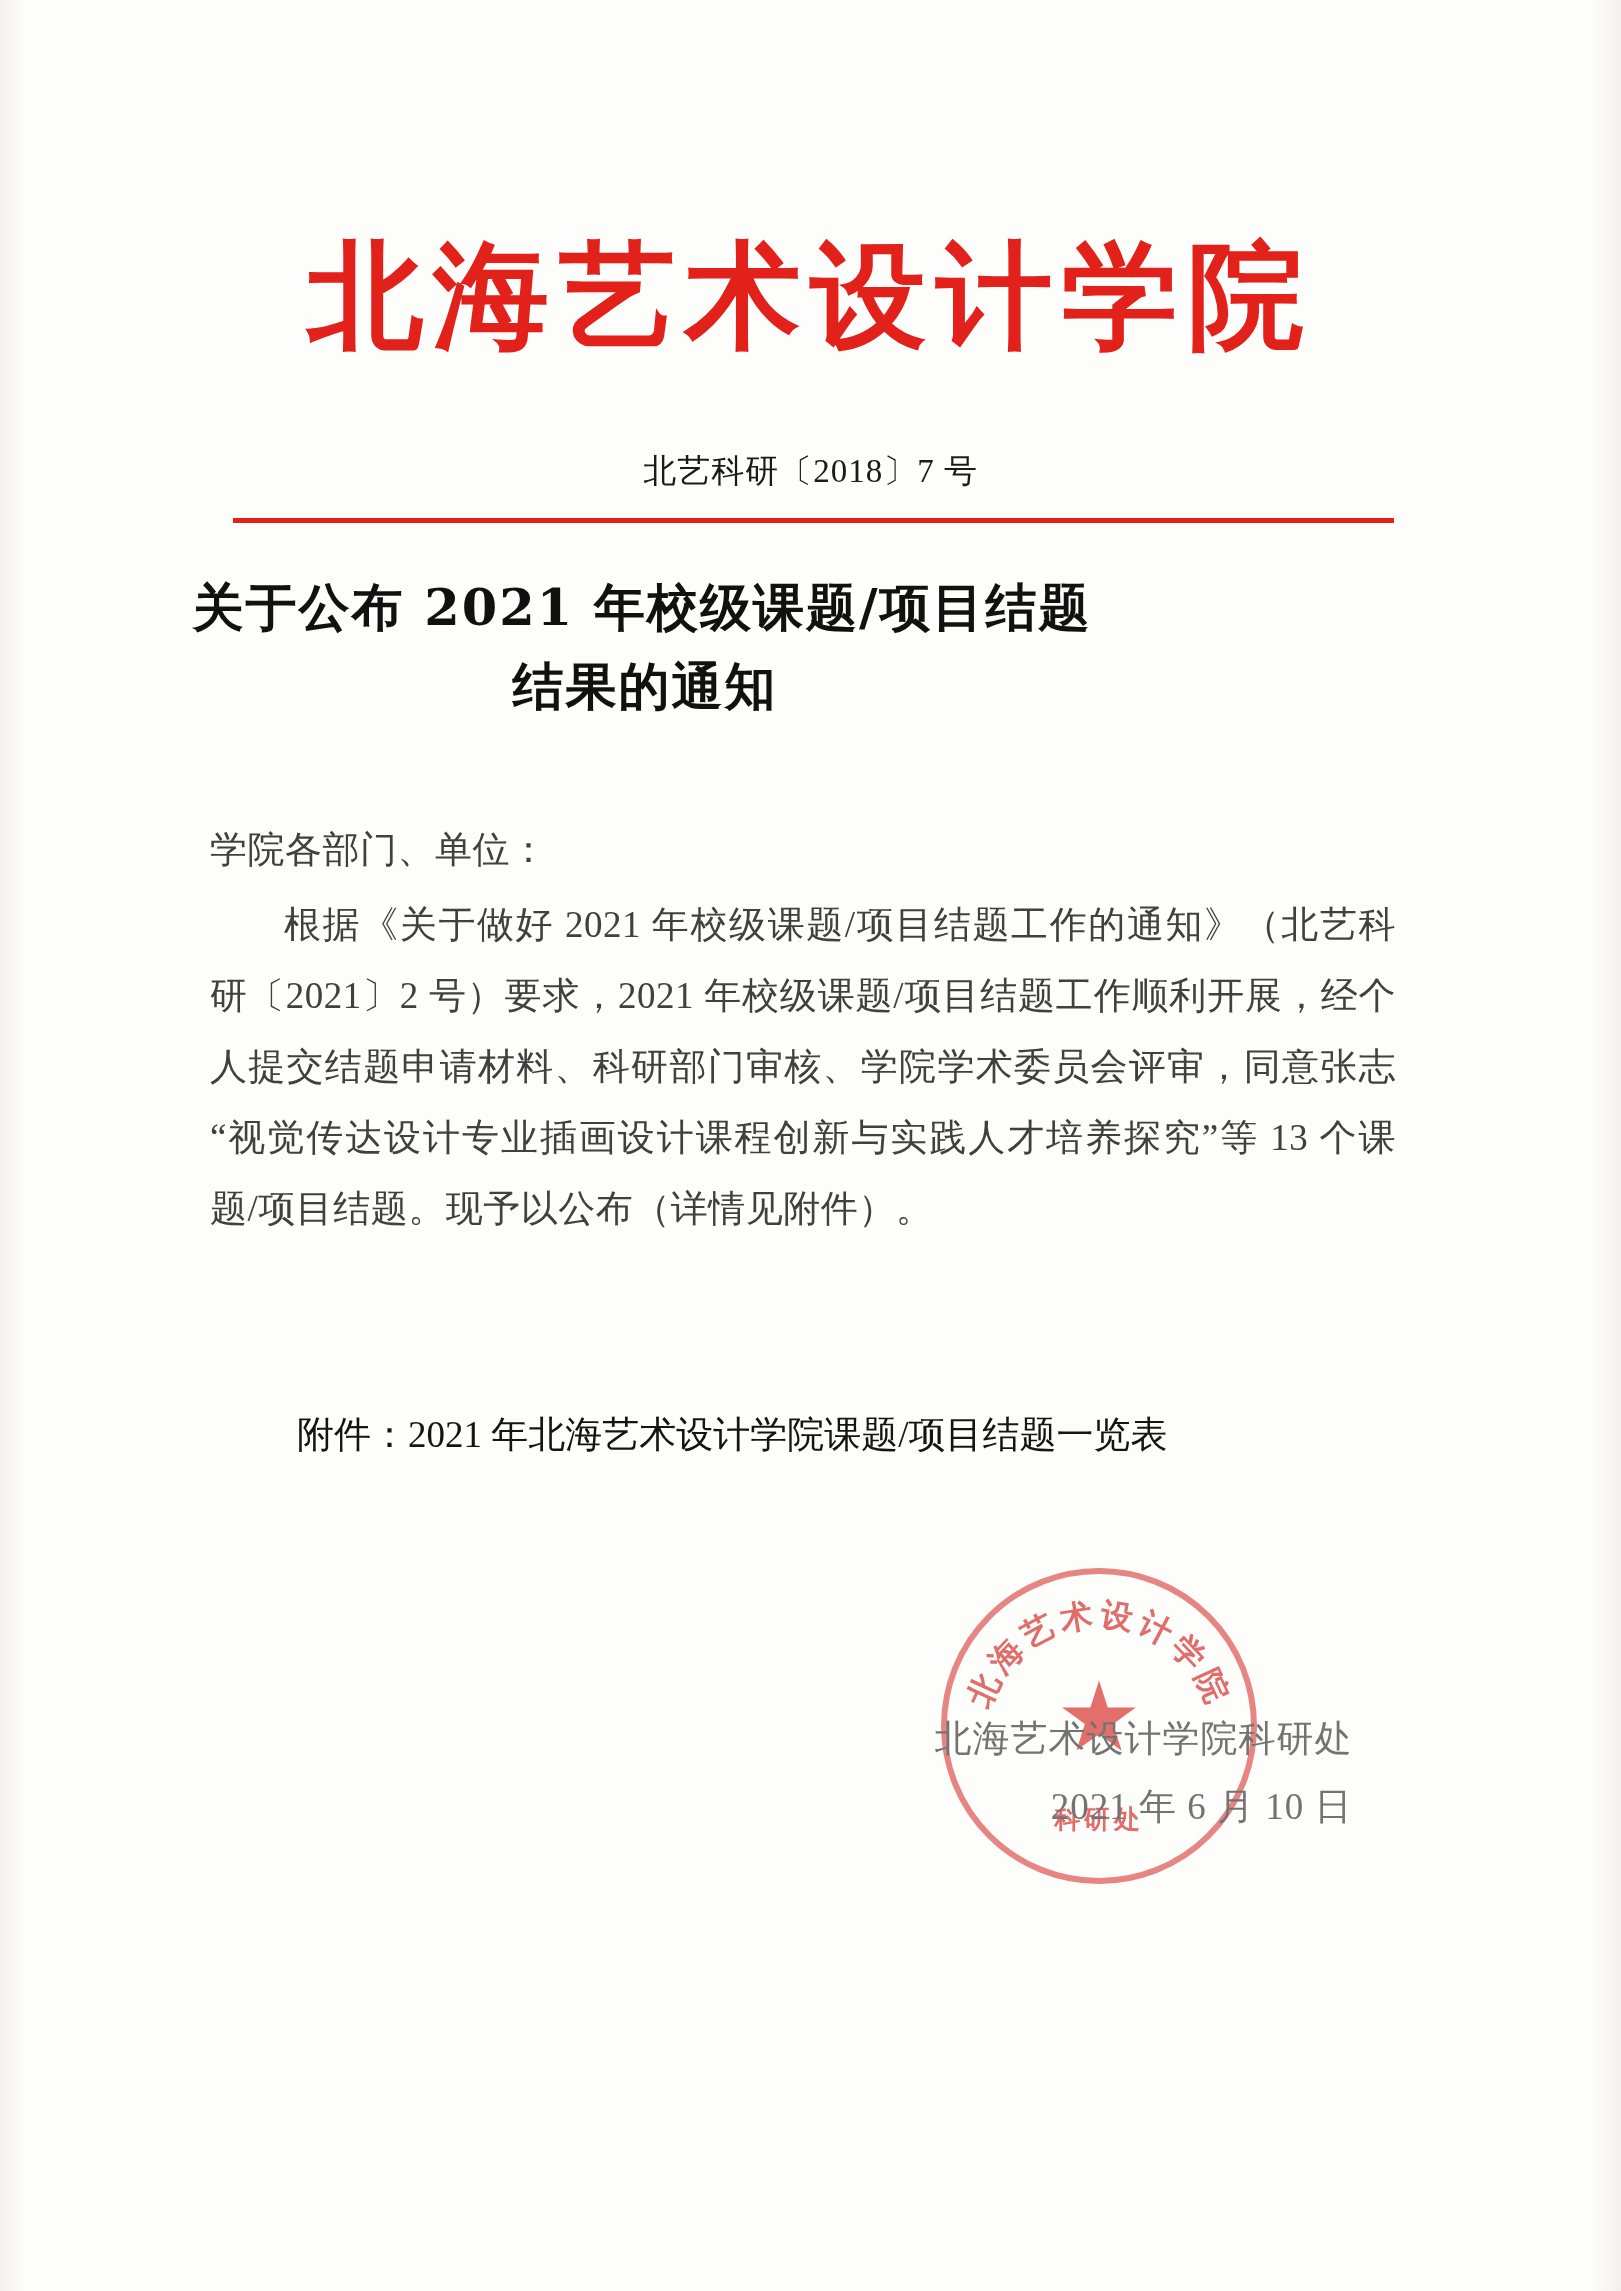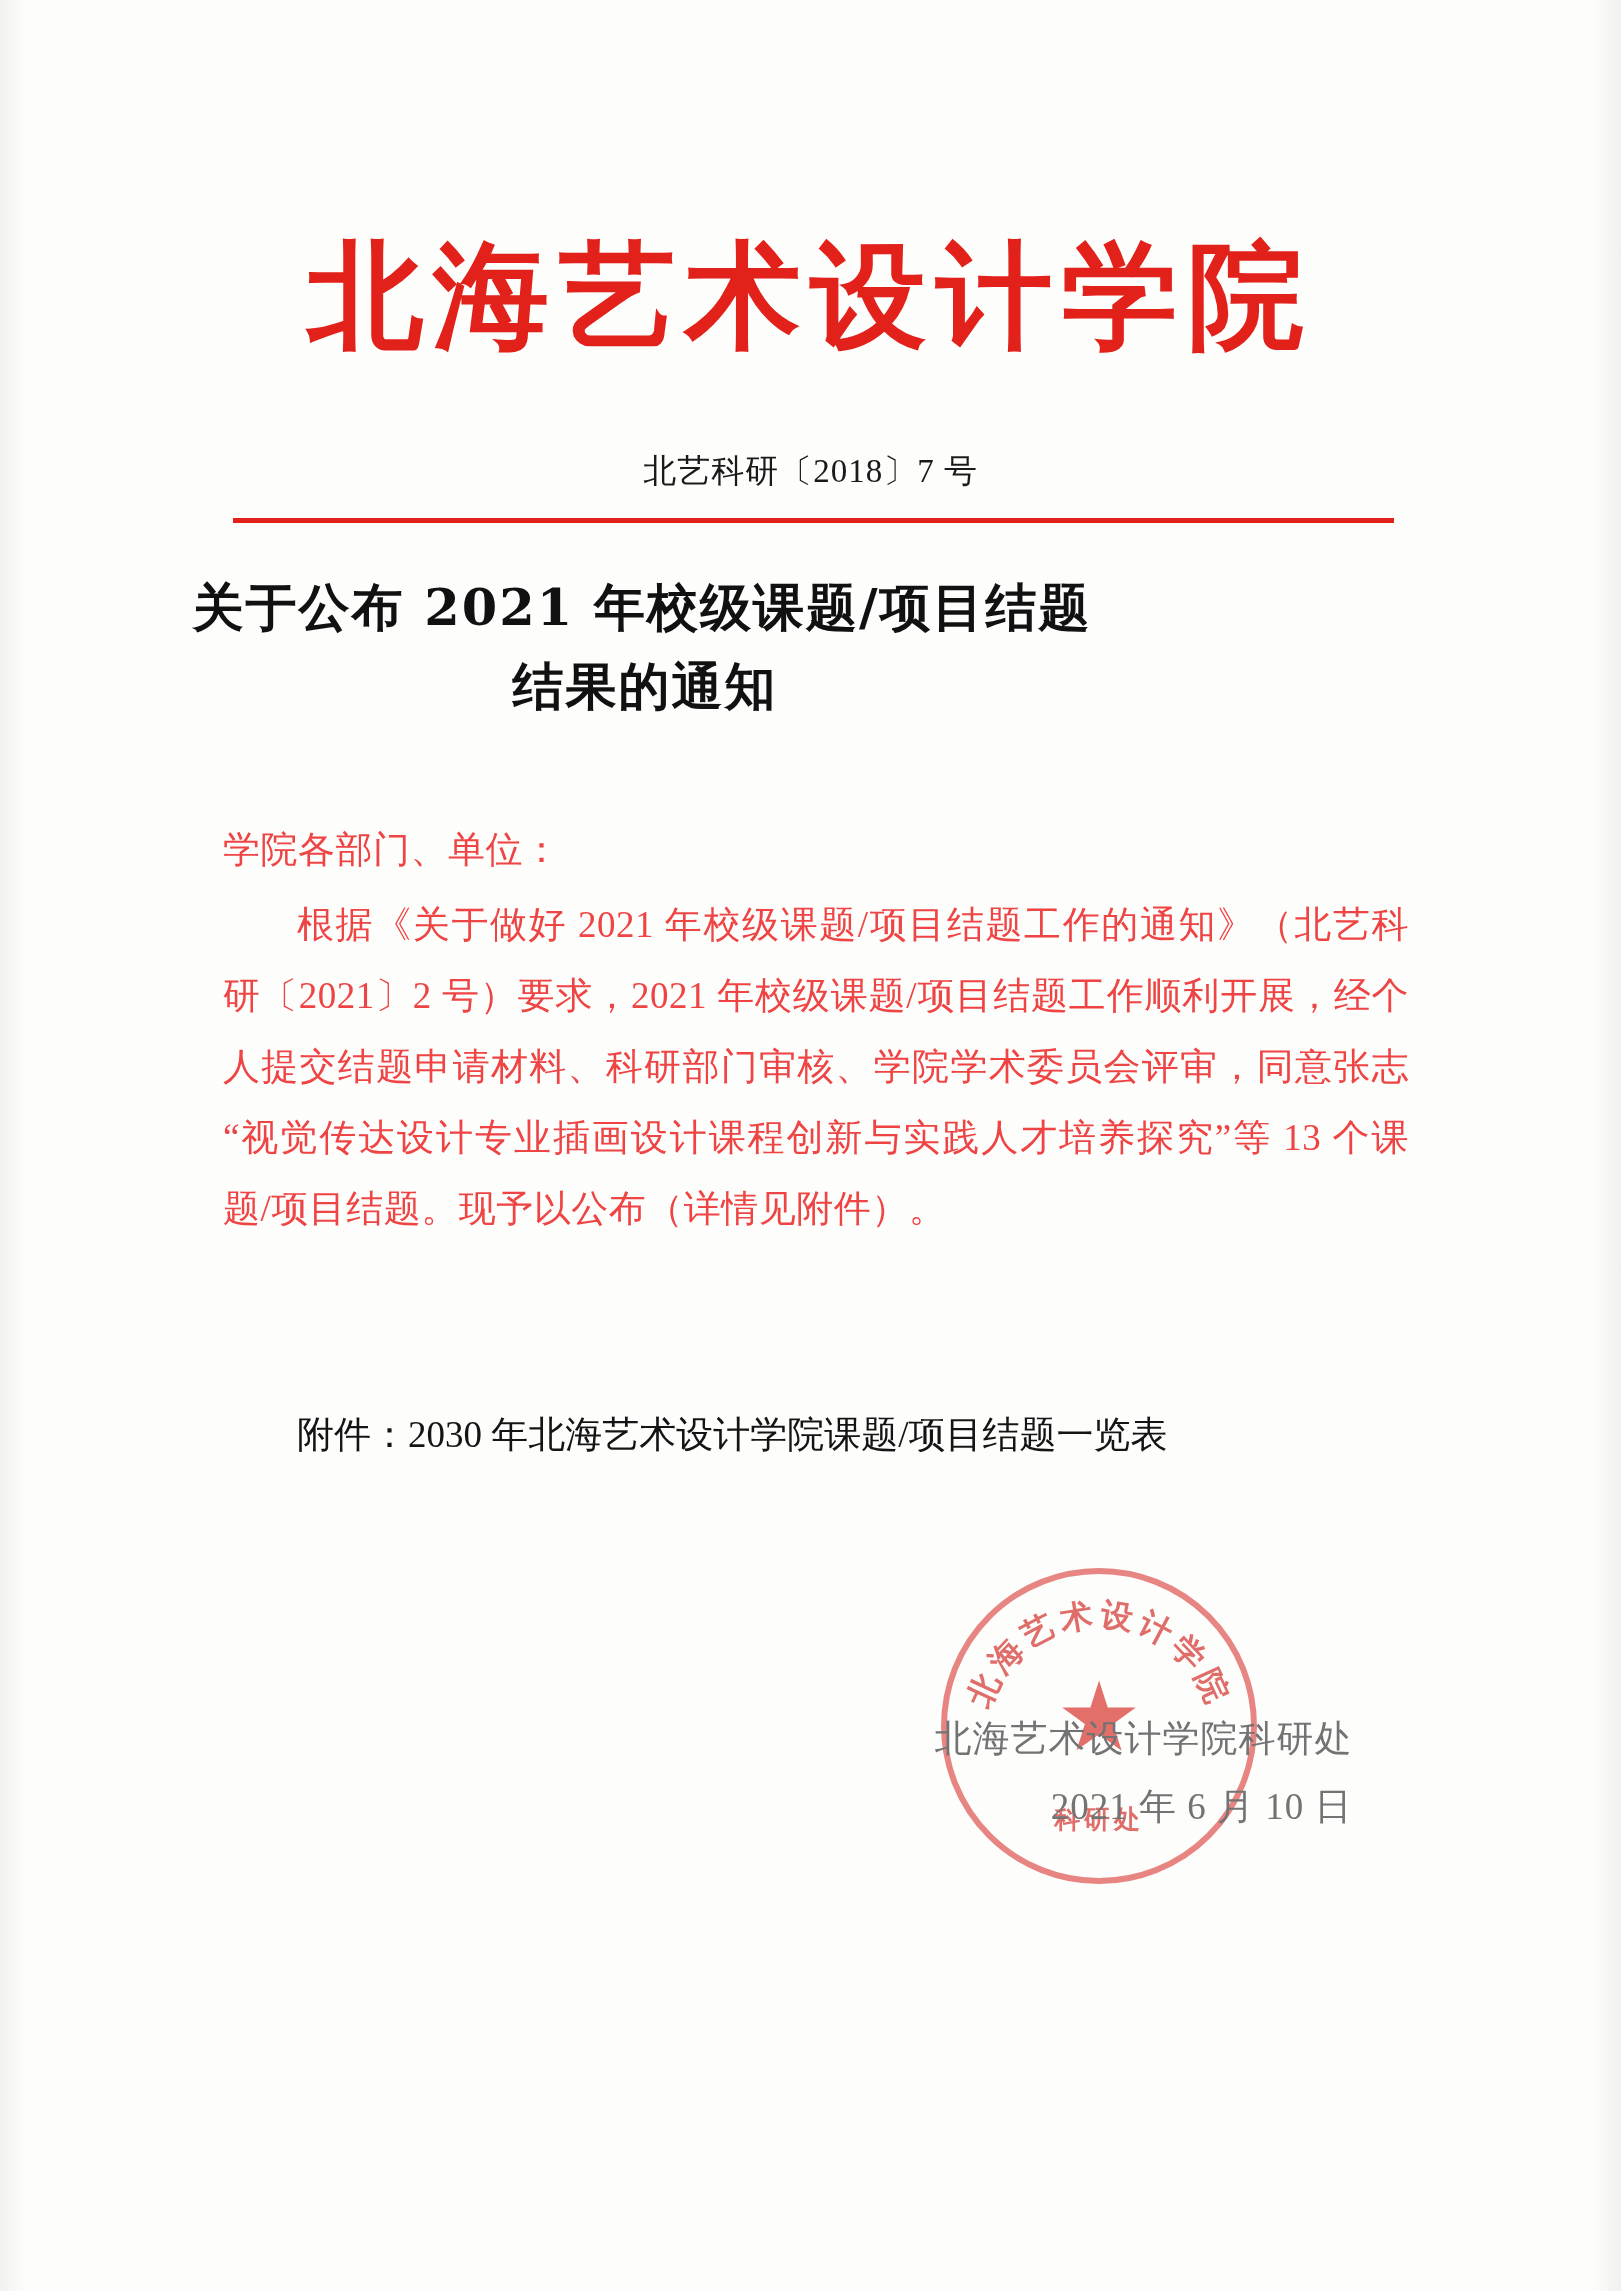--- a/index.html
+++ b/index.html
@@ -83,25 +83,25 @@
     color: #111;
     line-height: 1.55;
     letter-spacing: 2px;
     font-family: "DejaVu Serif", "Liberation Serif", serif;
   }
   .title .line2 { display: block; margin-left: 6px; }
 
   .body-block {
     position: absolute;
     top: 814px;
-    left: 223px;
+    left: 210px;
     width: 1186px;
     font-size: 37px;
     line-height: 1.92;
-    color: #ef4444;
+    color: #404040;
     letter-spacing: 0.5px;
   }
   .salutation { margin: 0 0 3.9px 0; }
   .para { margin: 0; text-indent: 74px; text-align: justify; }
   .attachment-line {
     position: absolute;
     top: 1400px;
     left: 223px;
     width: 1186px;
     font-size: 37px;
@@ -187,21 +187,21 @@
   <div class="title">
     <span class="line1">关于公布 2021 年校级课题/项目结题</span>
     <span class="line2">结果的通知</span>
   </div>
 
   <div class="body-block">
     <p class="salutation">学院各部门、单位：</p>
     <p class="para">根据《关于做好 2021 年校级课题/项目结题工作的通知》（北艺科研〔2021〕2 号）要求，2021 年校级课题/项目结题工作顺利开展，经个人提交结题申请材料、科研部门审核、学院学术委员会评审，同意张志“视觉传达设计专业插画设计课程创新与实践人才培养探究”等 13 个课题/项目结题。现予以公布（详情见附件）。</p>
   </div>
 
-  <div class="attachment-line">附件：2030 年北海艺术设计学院课题/项目结题一览表</div>
+  <div class="attachment-line">附件：2021 年北海艺术设计学院课题/项目结题一览表</div>
 
   <div class="seal">
     <svg class="arc-text" viewBox="0 0 310 310">
       <defs>
         <path id="arcpath" d="M 38,170 A 117,117 0 0 1 272,170" fill="none"></path>
       </defs>
       <text>
         <textPath href="#arcpath" startOffset="50%" text-anchor="middle">北海艺术设计学院</textPath>
       </text>
     </svg>

